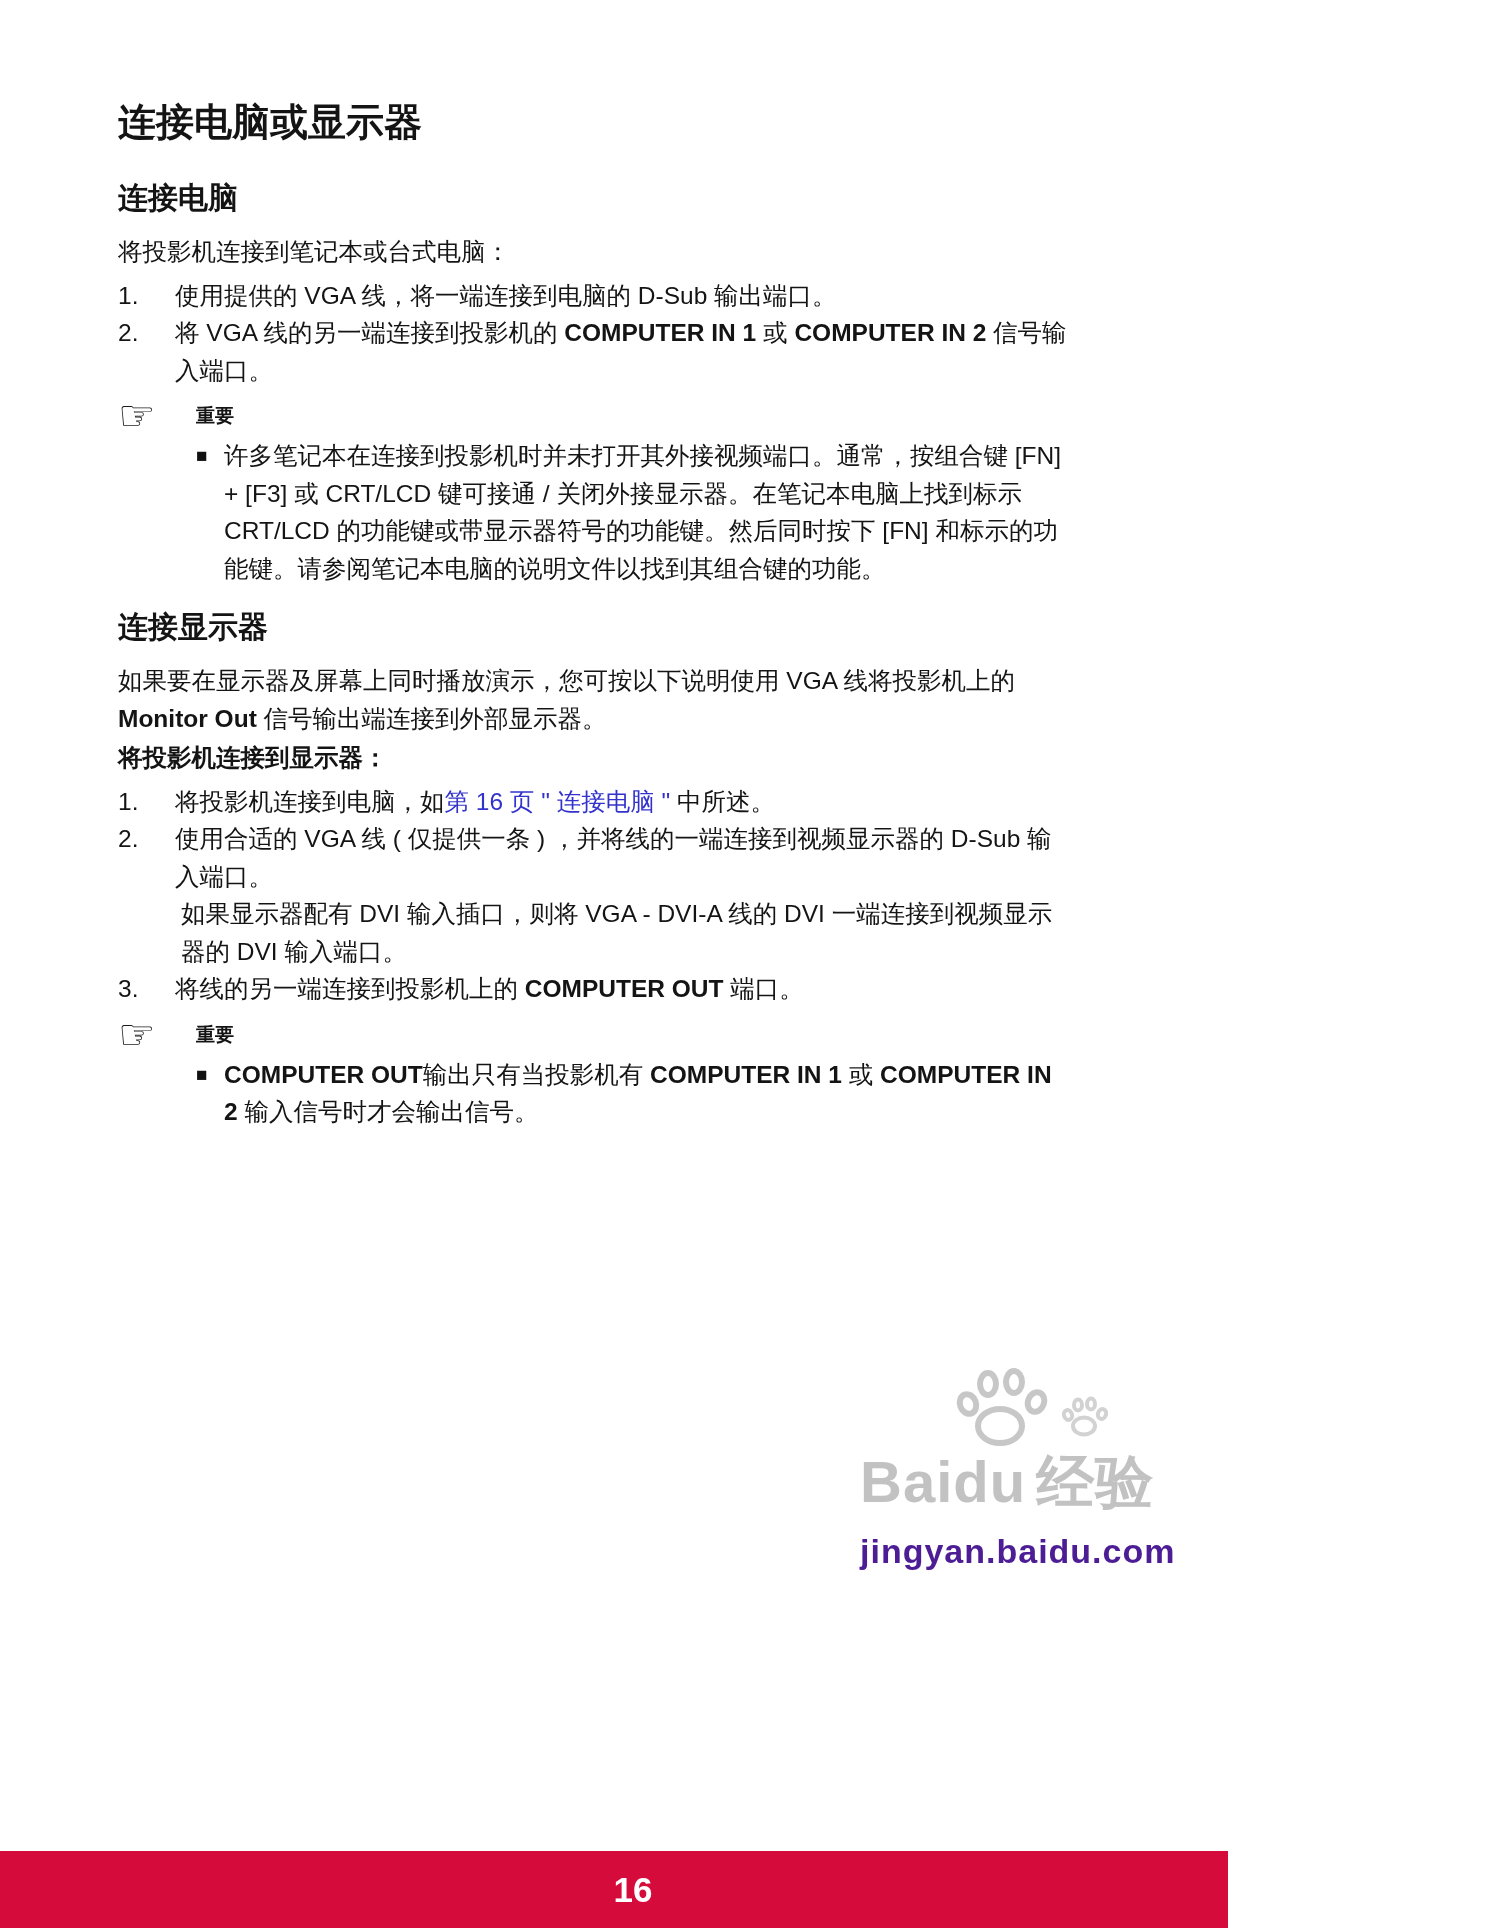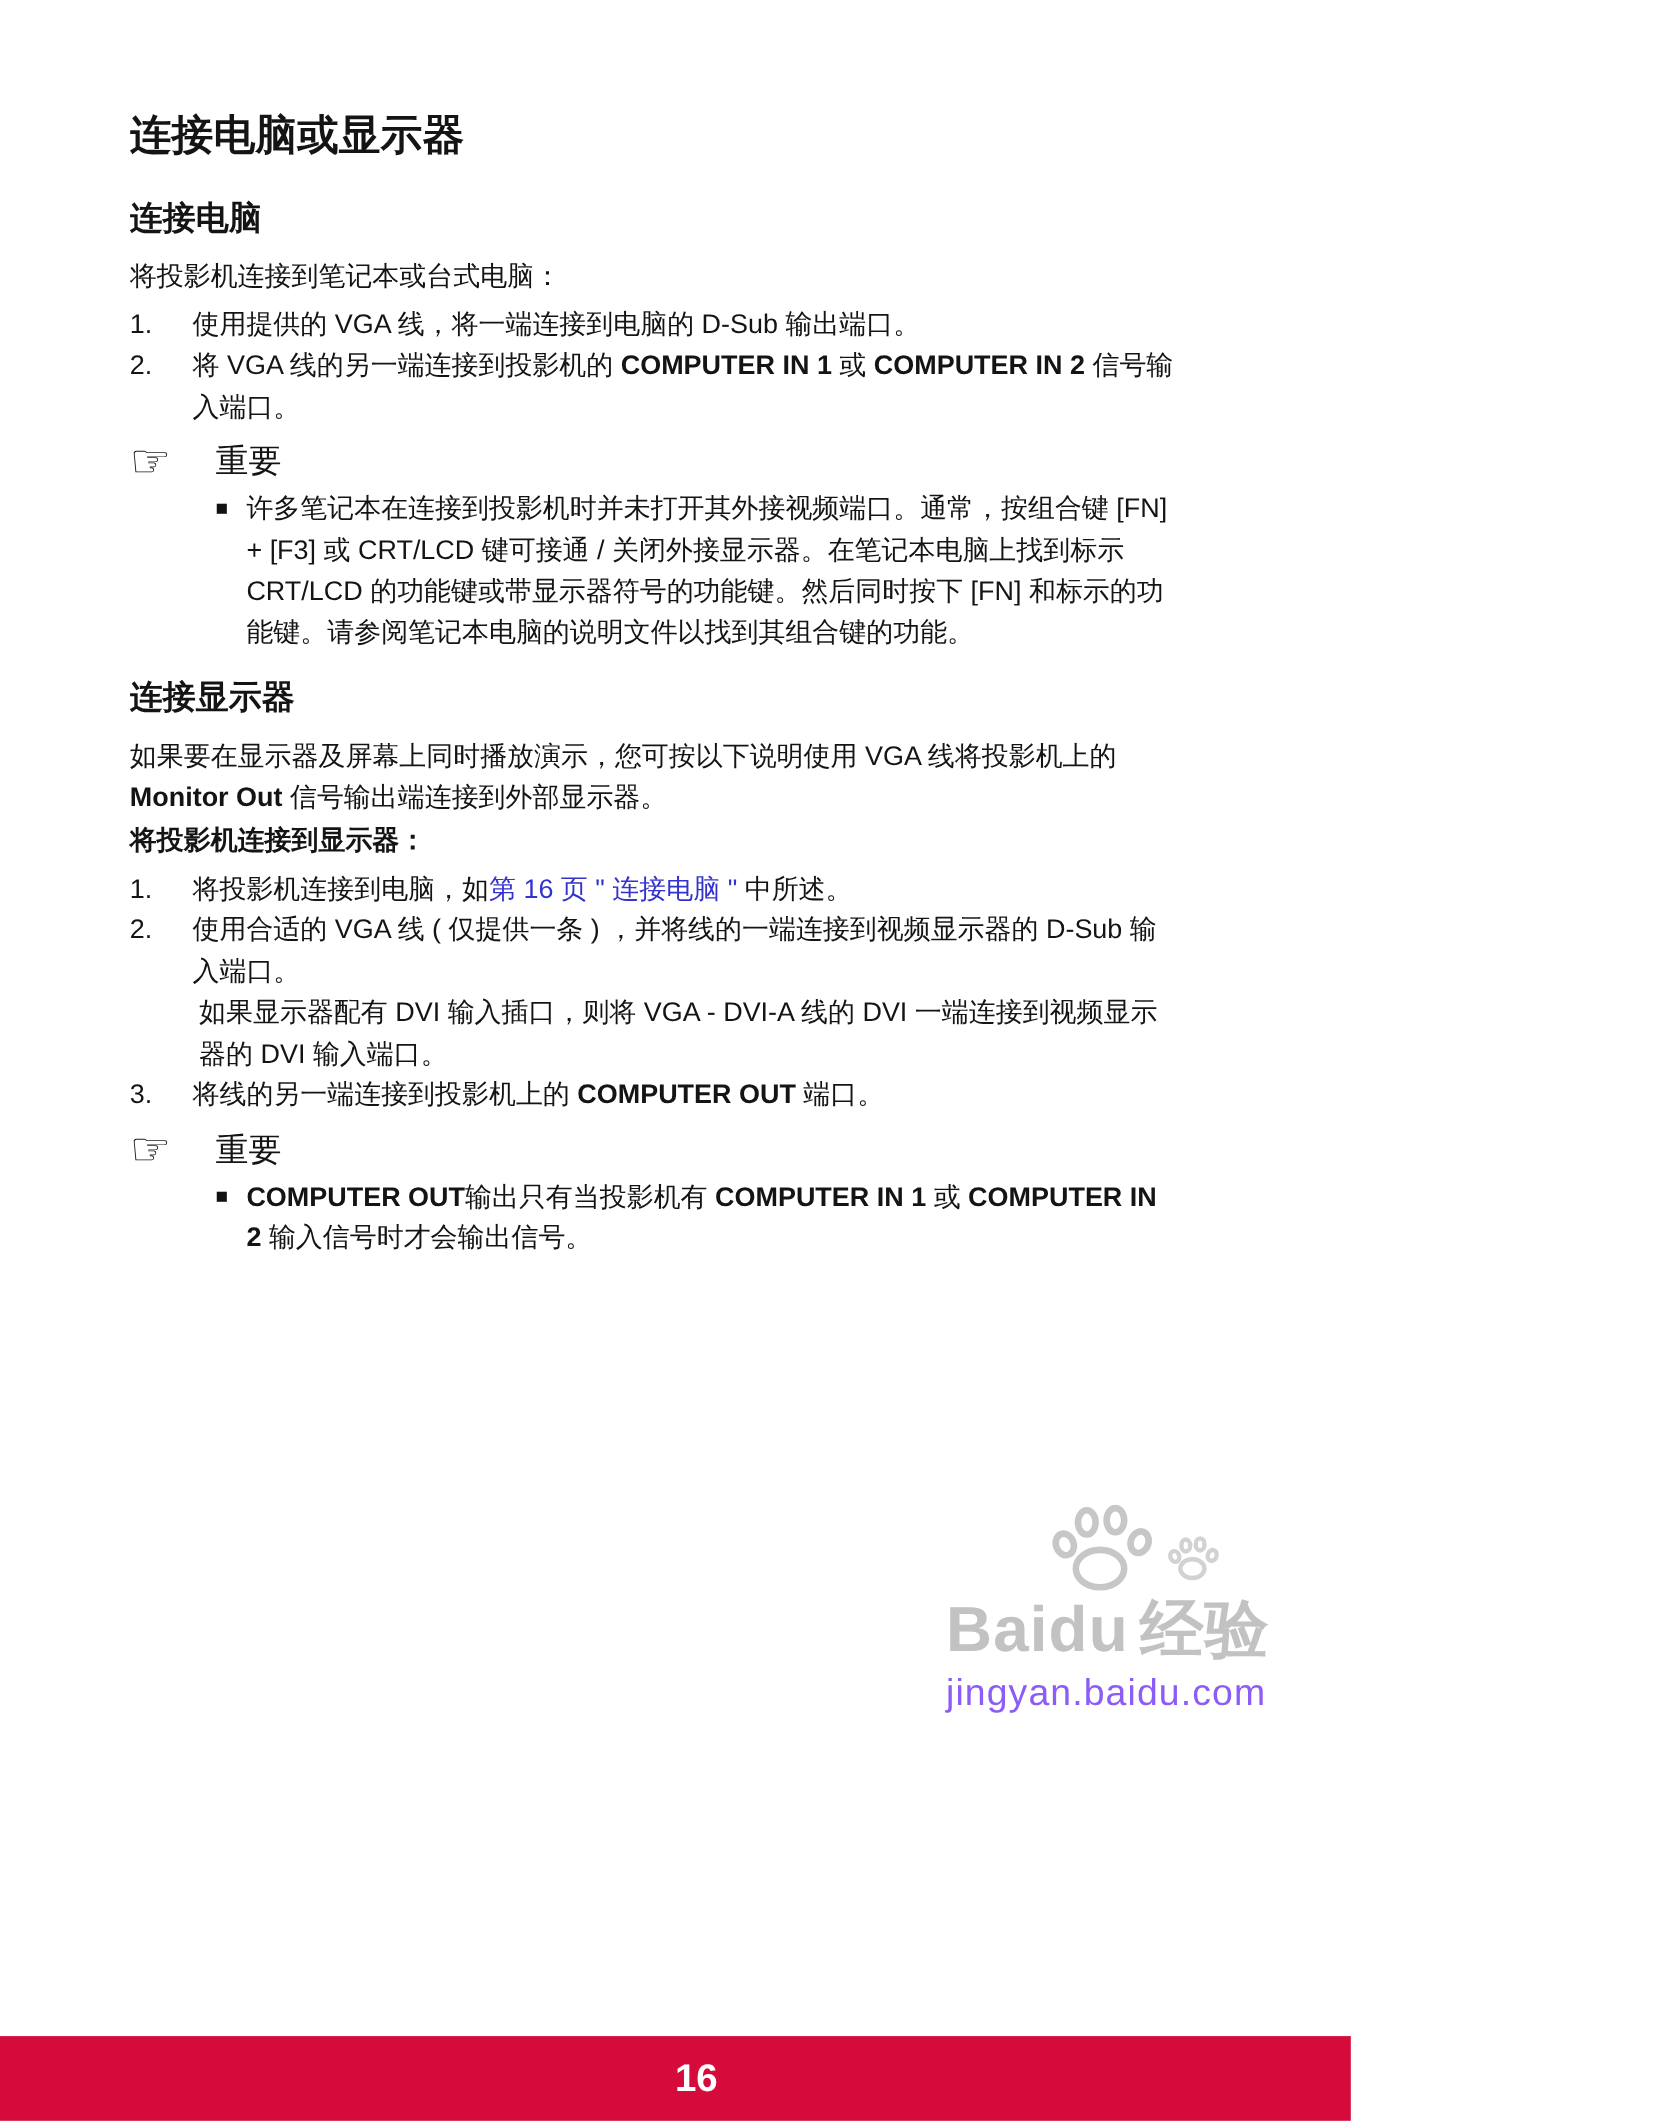--- a/index.html
+++ b/index.html
@@ -26,34 +26,34 @@
   .lead { margin: 2px 0 6px 0; }
 
   .olist { margin: 2px 0 0 0; }
   .oitem { display: flex; align-items: flex-start; }
   .onum  { flex: 0 0 57px; font-size: 24.5px; line-height: 37.5px; }
   .otext { flex: 1; }
   .extra-par { margin-left: 6px; }
 
   .imp-row { display: flex; align-items: center; margin: 10px 0 4px 0; }
   .hand { font-size: 42px; line-height: 34px; width: 78px; color: #1a1a1a; }
-  .imp-label { font-size: 30px; }
+  .imp-label { font-size: 19px; font-weight: bold; }
 
   .note-row { display: flex; margin-left: 78px; margin-bottom: 2px; }
   .bullet { flex: 0 0 28px; font-size: 19px; line-height: 37.5px; color: #111; }
   .note-text { flex: 1; }
 
   
   .watermark { position: absolute; top: 1368px; left: 860px; width: 300px; color: #bdbdbd; }
   .wm-paws { height: 84px; position: relative; }
   .wm-paw-big { position: absolute; left: 92px; top: 0; }
   .wm-paw-small { position: absolute; left: 200px; top: 28px; }
   .wm-logo { font-size: 58px; font-weight: bold; color: #c2c2c2; letter-spacing: 1px; line-height: 60px; }
   .wm-logo .wm-cn { margin-left: 10px; }
-  .wm-url { font-size: 34px; color: #8b5cf6; margin-top: 8px; letter-spacing: 1px; }
+  .wm-url { font-size: 34px; color: #4c1d95; margin-top: 20px; letter-spacing: 1px; font-weight: bold; }
 
   
   .footer {
     position: absolute; left: 0; bottom: 0;
     width: 1228px; height: 77px;
     background: #d40b3b;
     font-weight: bold;
   }
   .page-num {
     position: absolute; left: 118px; width: 1030px;

